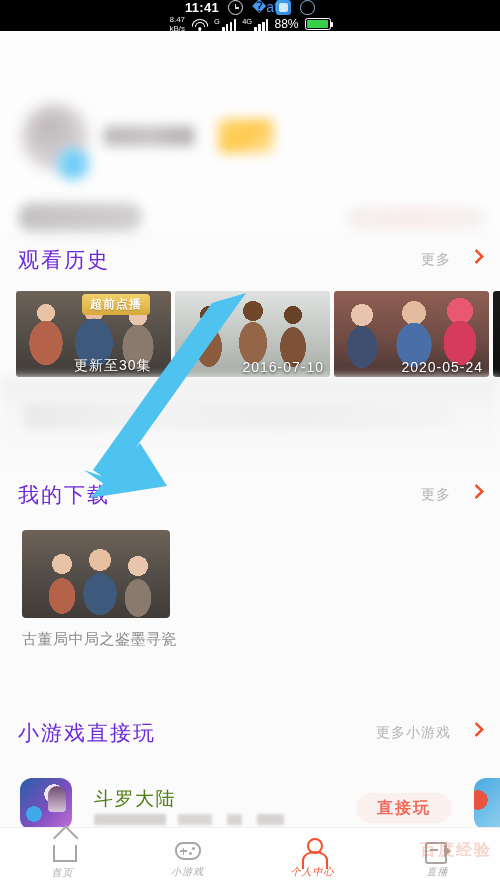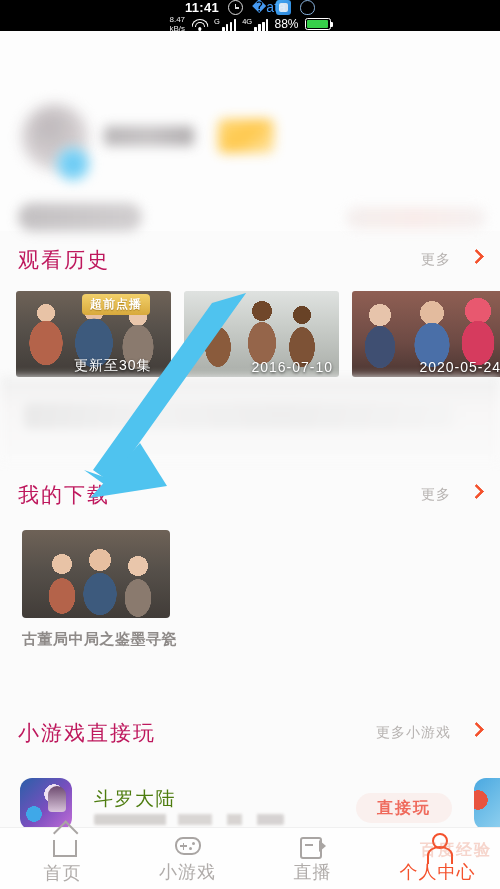--- a/index.html
+++ b/index.html
@@ -101,33 +101,33 @@
     background:linear-gradient(90deg,#f2eceb,#f7e9e6,#f3eeee);
     filter:blur(6px); opacity:.85;
   }
 
   
   .sec-head{
     position:absolute; left:0; width:500px; height:46px;
     display:flex; align-items:center; justify-content:space-between;
     padding:0 18px;
   }
-  .sec-title{ font-size:21px; color:#be185d; letter-spacing:2px;font-family:Liberation Mono, monospace; }
+  .sec-title{ font-size:21px; color:#6d28d9; letter-spacing:2px;font-family:Liberation Mono, monospace; }
   .sec-more{ display:flex; align-items:flex-start; gap:20px; }
   .sec-more-txt{ font-size:14px; color:#b6b2b0; letter-spacing:1px; }
   .chev{
     width:11px; height:11px;
     border-top:3px solid #f4512c; border-right:3px solid #f4512c;
     transform:rotate(45deg); border-radius:1px;
   }
 
   
   .hist-row{
     position:absolute; left:0; top:291px; width:500px; height:86px;
-    display:flex; gap:13px; padding-left:16px;
+    display:flex; gap:4px; padding-left:16px;
   }
   .thumb{ position:relative; width:155px; height:86px; border-radius:3px; overflow:hidden; flex:none; }
   .thumb.t4{ width:40px; }
   .th-badge{
     position:absolute; left:66px; top:3px; z-index:3;
     background:linear-gradient(180deg,#f2d06a,#d8a93c);
     color:#fff; font-size:12px; padding:2px 8px; border-radius:4px;
     letter-spacing:1px; font-weight:700;
     text-shadow:0 1px 1px rgba(120,80,0,.5);
   }
@@ -190,21 +190,21 @@
     border-radius:6px; opacity:.8;
   }
 
   
   .dl-thumb{
     position:absolute; left:22px; top:530px; width:148px; height:88px;
     border-radius:4px; overflow:hidden;
   }
   .dl-title{
     position:absolute; left:22px; top:627px; width:170px;
-    font-size:15px; color:#8e8a88; line-height:23px; letter-spacing:.5px;font-weight:bold;
+    font-size:15px; color:#8e8a88; line-height:23px; letter-spacing:.5px;
   }
 
   
   .game-row{ position:absolute; left:0; top:775px; width:500px; height:58px; }
   .game-icon{
     position:absolute; left:20px; top:778px; width:52px; height:52px; border-radius:12px;
     overflow:hidden;
     background:
       radial-gradient(circle 16px at 34px 16px,#efe2f2 0 60%,transparent 61%),
       radial-gradient(circle 13px at 14px 36px,#3fa8e8 0 60%,transparent 61%),
@@ -238,21 +238,21 @@
 
   
   .nav{
     position:absolute; left:0; bottom:0; width:500px; height:62px;
     background:#fefefe; border-top:1px solid #f0f0f0;
     display:flex;
   }
   .nav-item{
     flex:1; display:flex; flex-direction:column; align-items:center; justify-content:center; gap:5px;
   }
-  .nav-lbl{ font-size:18px; color:#b0acaa; letter-spacing:1px; }
+  .nav-lbl{ font-size:10px; color:#b0acaa; letter-spacing:1px;font-style:italic; }
   .nav-item.active .nav-lbl{ color:#f4512c; }
   .nv-ico{ width:26px; height:23px; position:relative; }
   .nv-home:before{
     content:''; position:absolute; left:3px; top:7px; width:20px; height:15px;
     border:2px solid #a9a5a3; border-top:none;
   }
   .nv-home:after{
     content:''; position:absolute; left:3.2px; top:0px; width:16px; height:16px;
     border-top:2px solid #a9a5a3; border-right:2px solid #a9a5a3;
     transform:rotate(-45deg); transform-origin:top left;
@@ -413,29 +413,29 @@
     </div>
     <div class="nav-item">
       <span class="nv-ico nv-game">
           <i></i>
           <i></i>
           <i></i>
           <i></i>
         </span>
       <span class="nav-lbl">小游戏</span>
     </div>
+    <div class="nav-item active">
+      <span class="nv-ico nv-user"></span>
+      <span class="nav-lbl">个人中心</span>
+    </div>
     <div class="nav-item">
       <span class="nv-ico nv-live">
           <span></span>
         </span>
       <span class="nav-lbl">直播</span>
-    </div>
-    <div class="nav-item active">
-      <span class="nv-ico nv-user"></span>
-      <span class="nav-lbl">个人中心</span>
     </div>
   </div>
 
   <div class="watermark">百度经验</div>
 
   <svg class="arrow-svg" viewBox="0 0 500 889">
     <g>
       <path d="M 246 293 L 127 460 L 150 477 L 115 492 L 84 470 L 107 478 L 226 311 Z" fill="#4fc3ef"></path>
       <path d="M 246 293 L 229 315 L 110 482 L 93 470 L 212 303 Z" fill="#4fc3ef"></path>
       <path d="M 140 443 L 167 486 L 90 498 Z" fill="#4fc3ef"></path>

